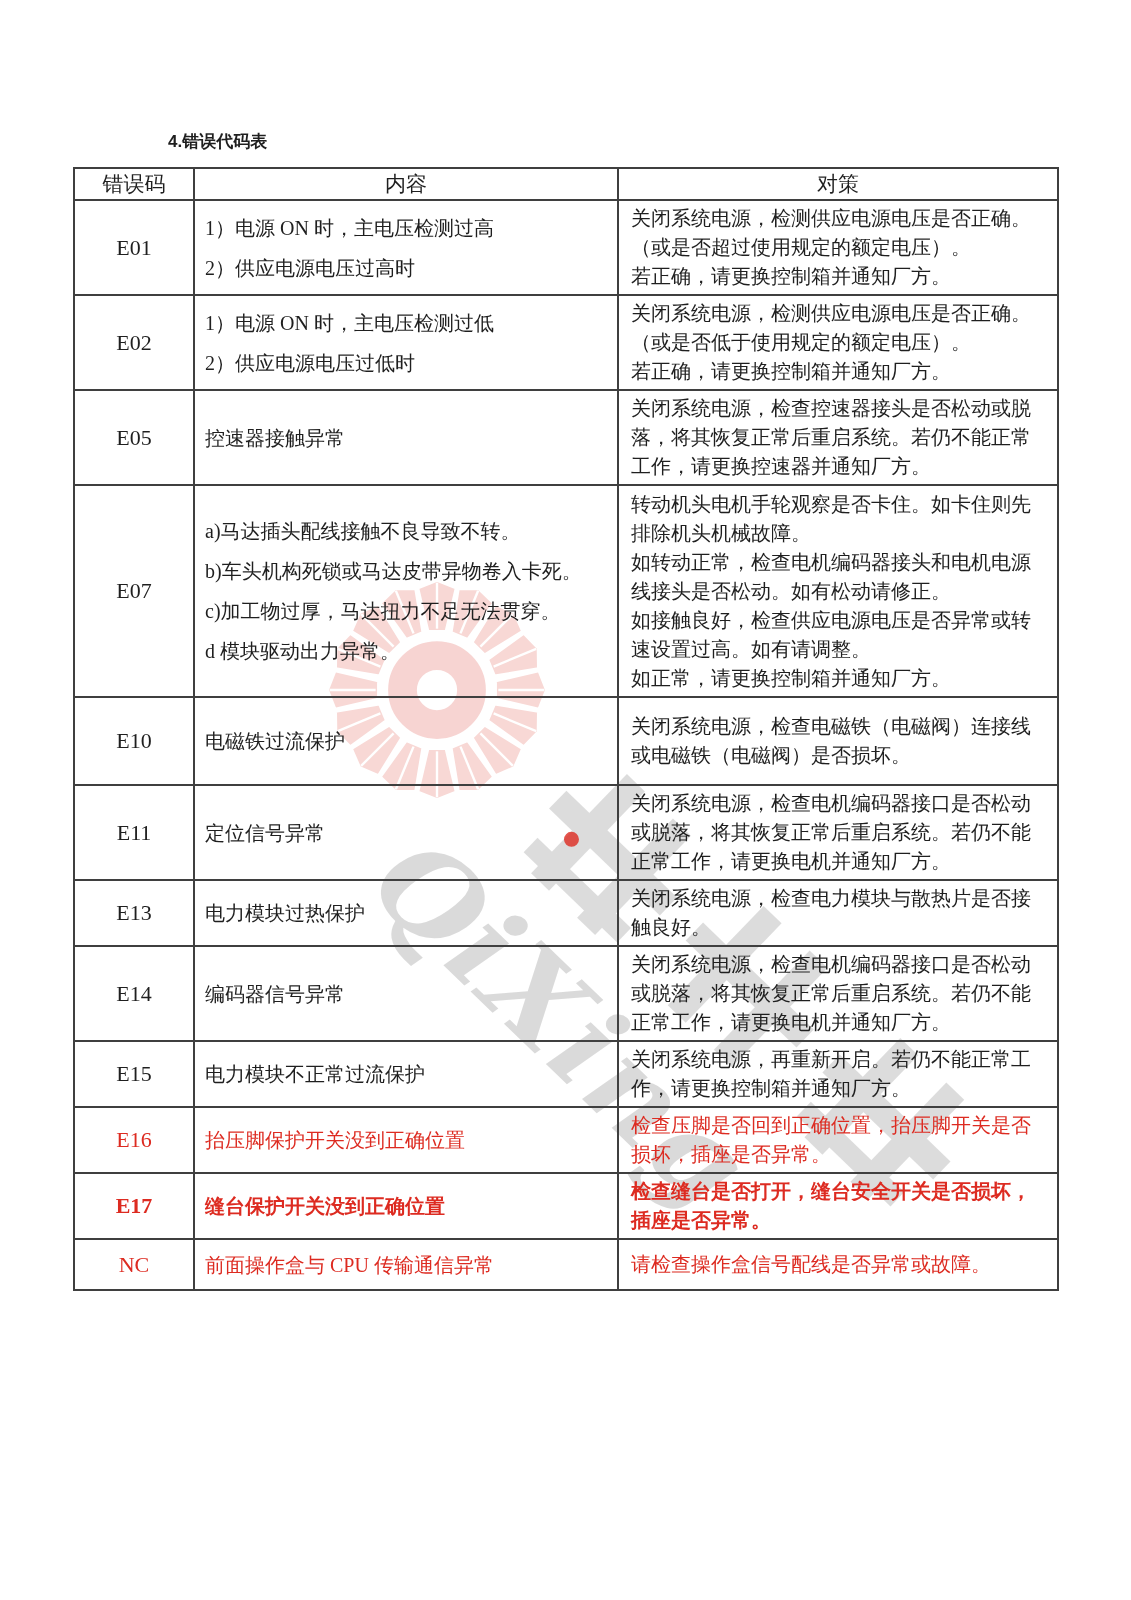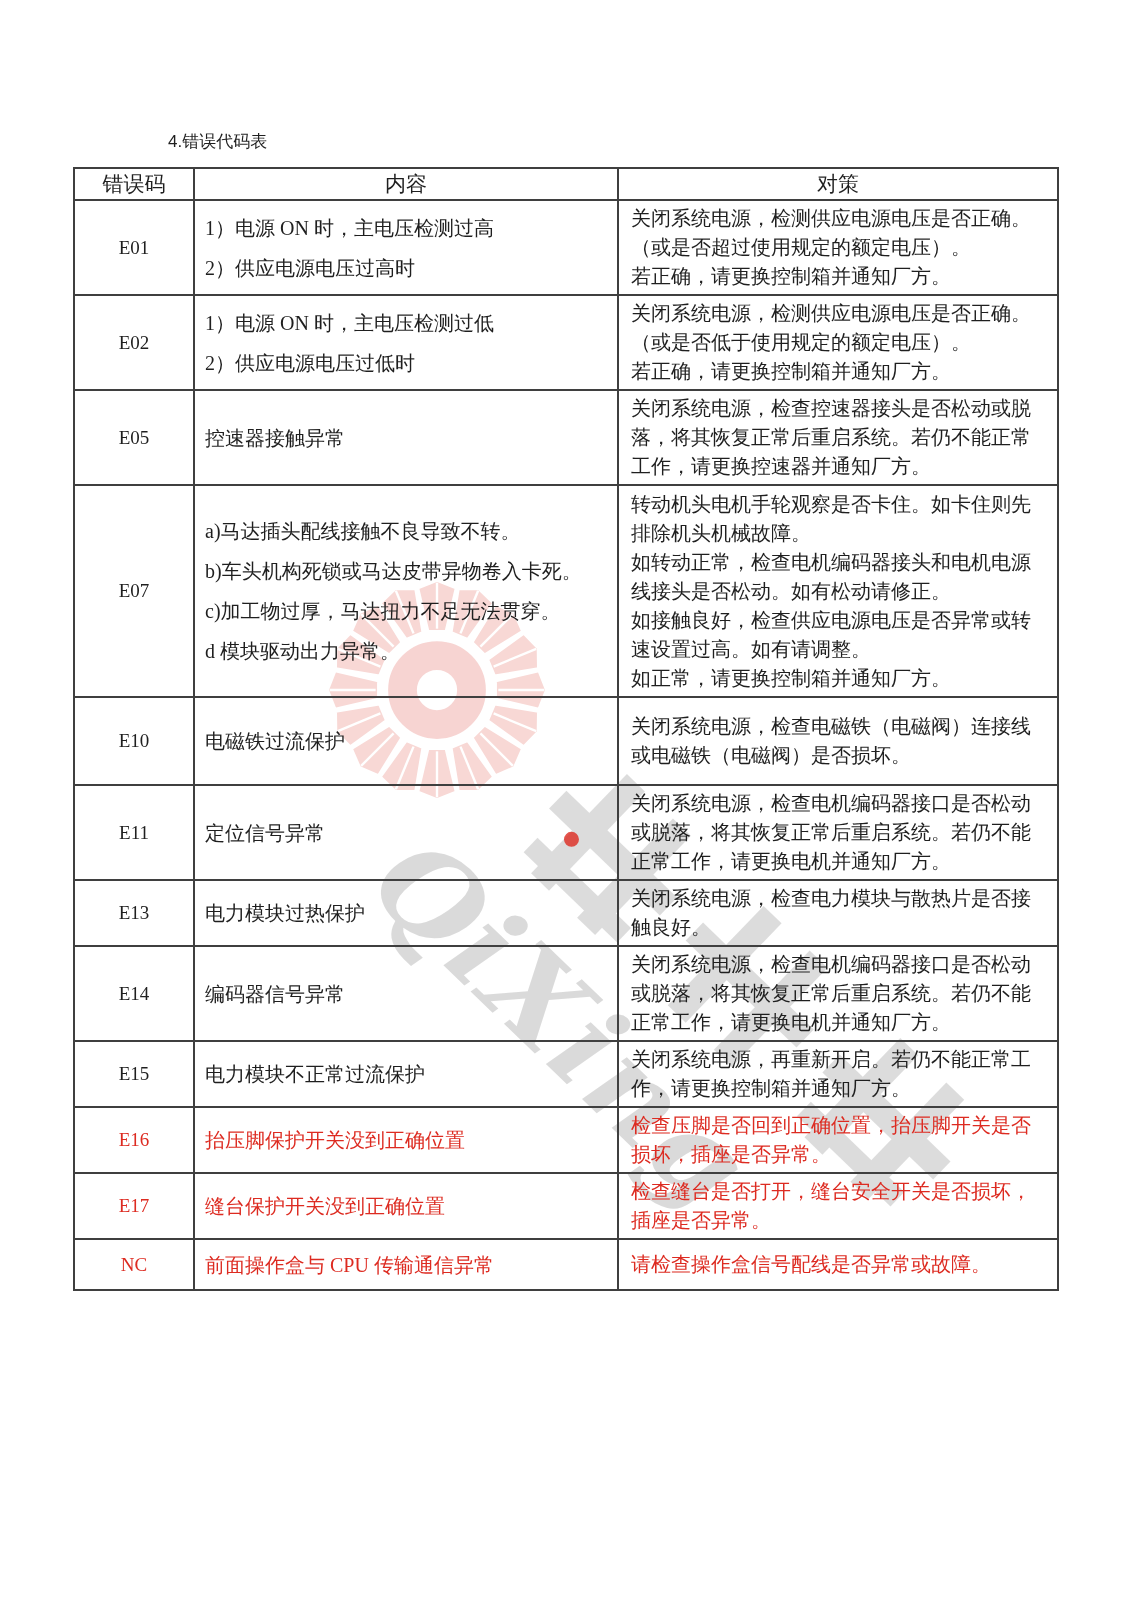--- a/index.html
+++ b/index.html
@@ -30,45 +30,45 @@
   .glyph .bar-h2{position:absolute;left:4px;top:108px;width:130px;height:20px;background:var(--wmgray);}
   .wm-text{
     margin:16px 0 0 130px;font-size:118px;font-weight:bold;font-style:italic;
     color:var(--wmgray);opacity:.32;letter-spacing:3px;
     font-family:"DejaVu Serif","Liberation Serif",serif;white-space:nowrap;
   }
   .wm-dot{position:absolute;left:237px;top:78px;width:15px;height:15px;border-radius:50%;background:var(--red);opacity:.8;}
   
   .doc-title{
     position:absolute;left:168px;top:130px;z-index:2;margin:0;
-    font-size:17px;font-weight:normal;
+    font-size:17px;font-weight:bold;
     font-family:"Liberation Sans","DejaVu Sans",sans-serif;
   }
   table.err{
     position:absolute;left:73px;top:167px;z-index:1;
     width:984px;border-collapse:collapse;table-layout:fixed;
     background:transparent;
   }
   .err th,.err td{border:2px solid var(--border);overflow:hidden;}
   .err thead tr{height:28px;}
   .err th{font-size:21px;font-weight:normal;text-align:center;padding:1px 4px;}
-  td.c-code{text-align:center;font-size:19px;vertical-align:middle;}
+  td.c-code{text-align:center;font-size:22px;vertical-align:middle;}
   td.c-content{padding:2px 10px;font-size:20px;line-height:40px;vertical-align:middle;white-space:pre-line;}
   td.c-action{padding:3px 12px;font-size:20px;line-height:29px;vertical-align:middle;white-space:pre-line;}
   tbody tr:nth-child(1){height:86px;}
   tbody tr:nth-child(2){height:90px;}
   tbody tr:nth-child(3){height:92px;}
   tbody tr:nth-child(4){height:212px;}
   tbody tr:nth-child(5){height:88px;}
   tbody tr:nth-child(6){height:91px;}
   tbody tr:nth-child(7){height:62px;}
   tbody tr:nth-child(8){height:88px;}
   tbody tr:nth-child(9){height:61px;}
   tbody tr:nth-child(10){height:62px;}
-  tbody tr:nth-child(11){height:57px;}
+  tbody tr:nth-child(11){height:57px;font-weight:bold;}
   tbody tr:nth-child(12){height:51px;border-radius:16px;}
   tr.red-row td{color:var(--red);}
 </style>
 </head>
 <body>
 
 <div class="watermark-layer">
   <svg class="emblem" viewBox="-120 -120 240 240">
     <circle r="36" fill="none" stroke="#e05a50" stroke-width="30" opacity="0.26"></circle>
     <g class="petals" fill="#e05a50" fill-opacity="0.24" stroke="#ffffff" stroke-width="2.5">

